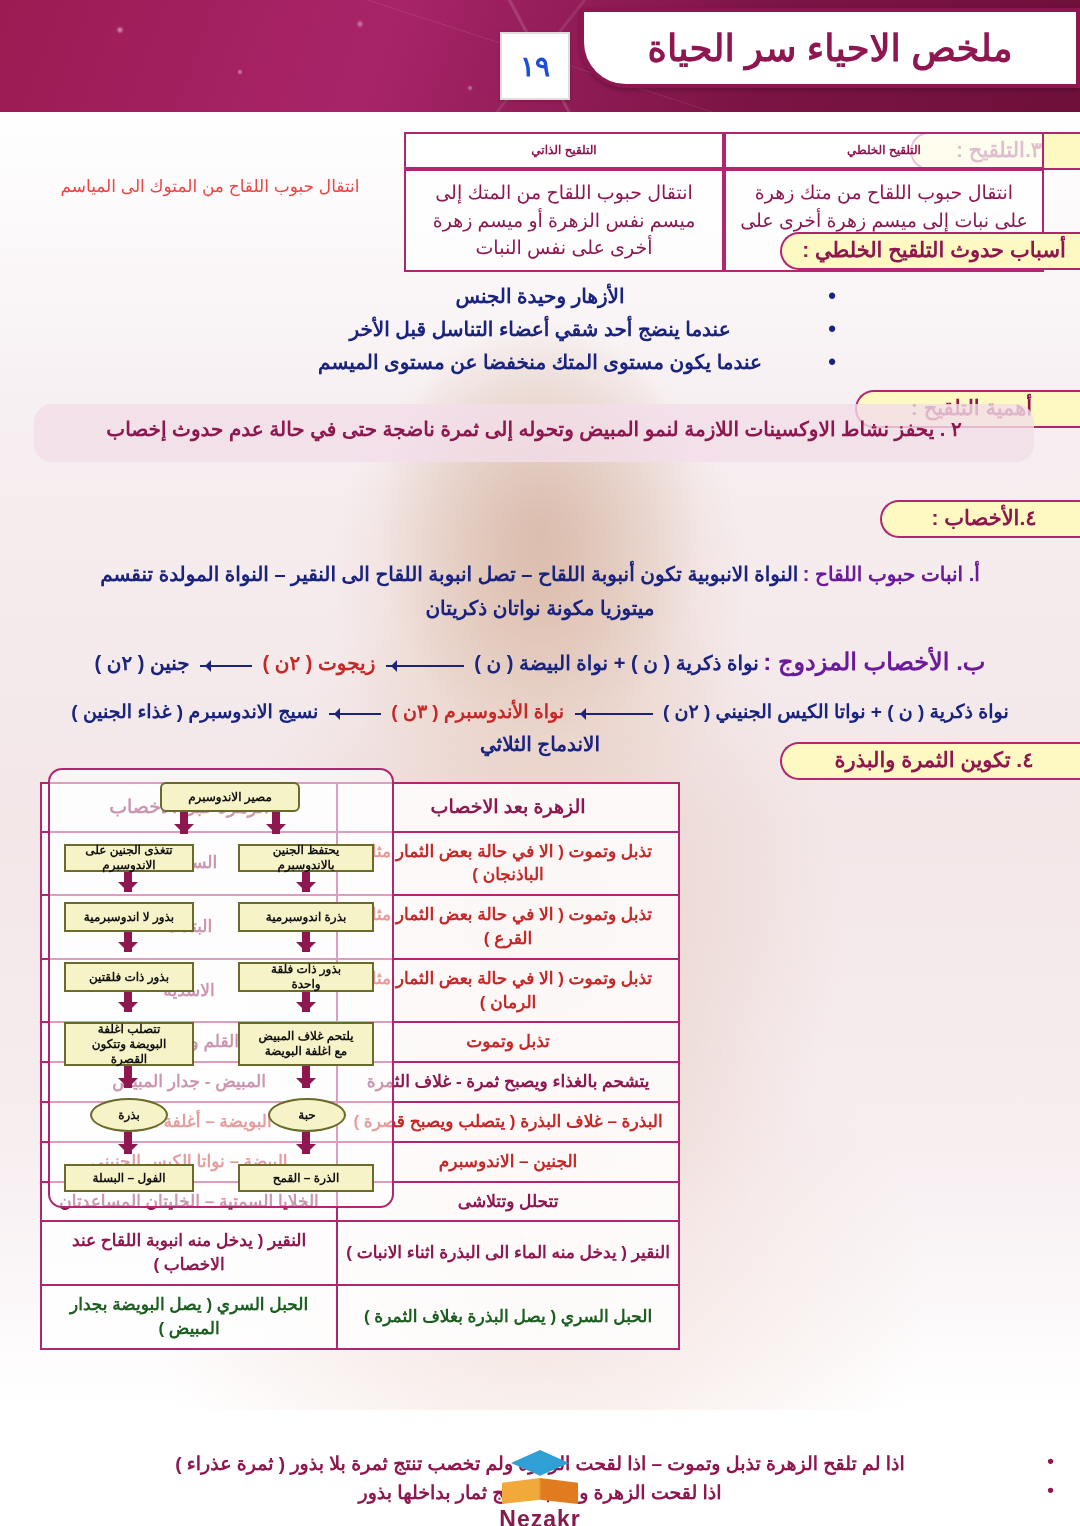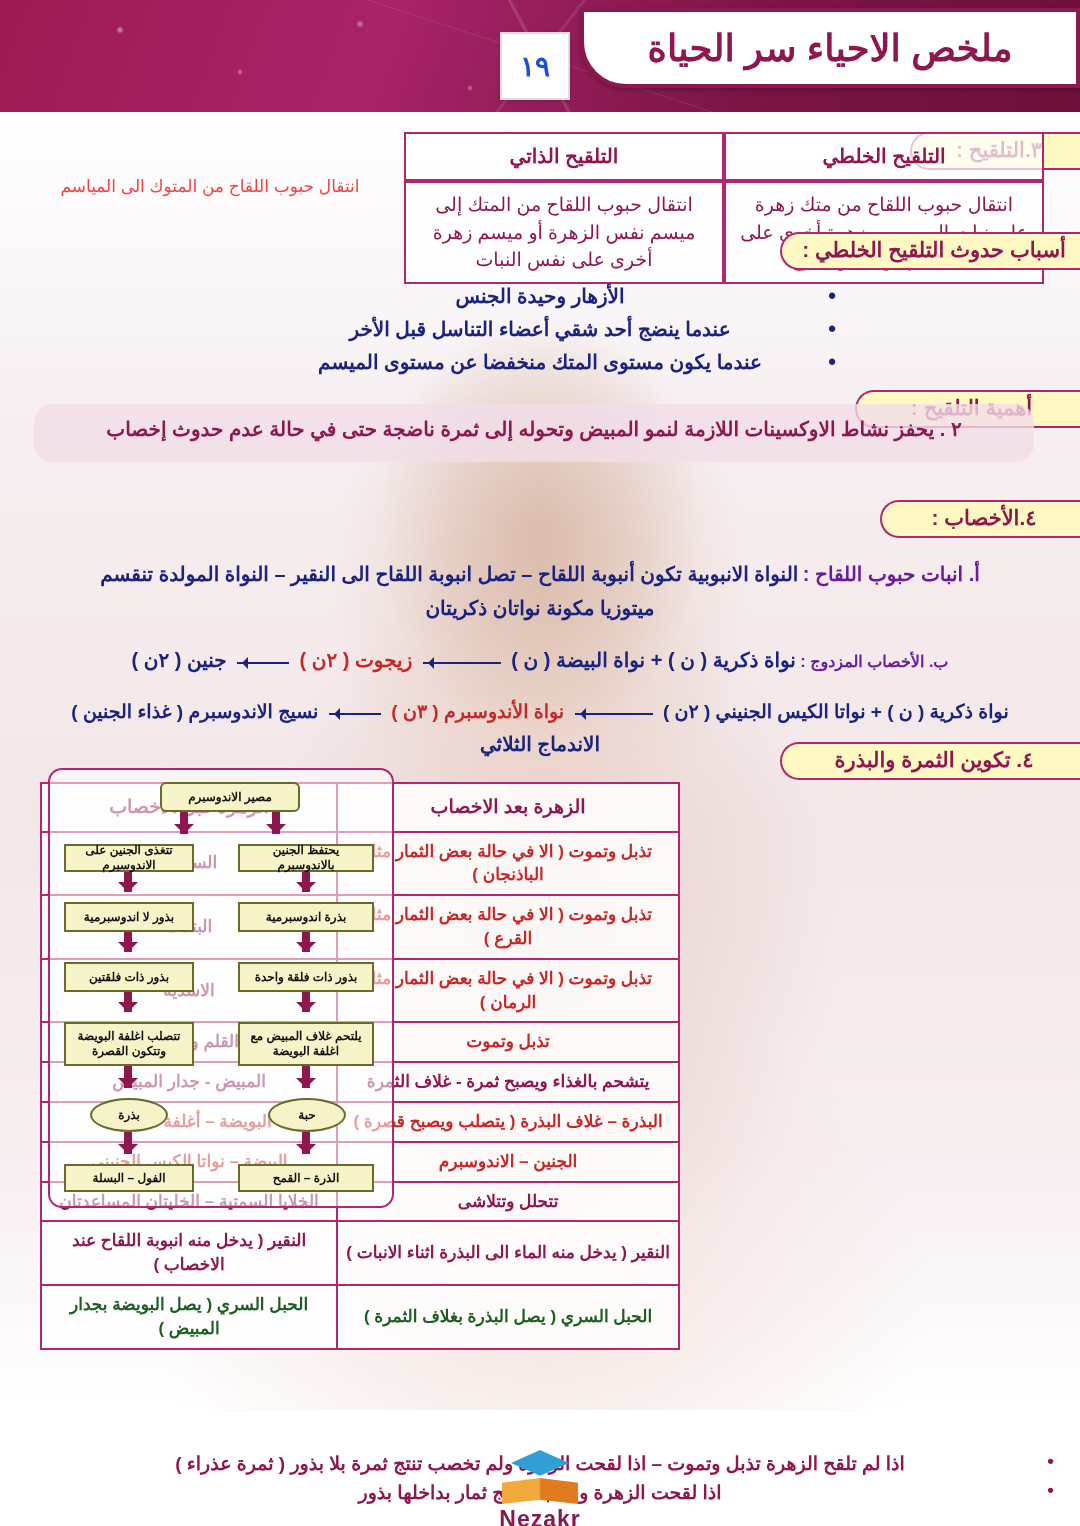--- a/index.html
+++ b/index.html
@@ -91,21 +91,21 @@
   .cmp-table{
     position:absolute; right:36px; top:132px; width:640px;
     border-collapse:separate; border-spacing:0;
     background:rgba(255,255,255,.72);
   }
   .cmp-table td{
     border:2px solid #b2266f; padding:8px 10px;
     color:#8e1750; font-size:19px; text-align:center; vertical-align:middle;
     line-height:1.45;
   }
-  .cmp-table tr:first-child td{ font-weight:bold; font-size:20px; }
+  .cmp-table tr:first-child td{ font-weight:bold; font-size:12px; }
   .cmp-table td.c1{ width:320px; border-radius:0 0 0 0; }
 
   
   .bullets{ position:absolute; list-style:none; margin:0; padding:0; }
   .bullets li{
     color:#1a237e; font-size:20px; font-weight:bold; text-align:center;
     line-height:1.65; position:relative;
   }
   .bullets li:before{
     content:"•"; color:#1a237e; position:absolute; right:-16px; top:-2px; font-size:22px;
@@ -149,21 +149,21 @@
   
   .flow{
     position:absolute; left:48px; top:768px; width:346px; height:440px;
     border:2px solid #b2266f; border-radius:14px;
     background:rgba(255,255,255,.55);
   }
   .node{
     position:absolute; background:#f7f3c8; border:2px solid #6a6a2a;
     color:#111; font-size:12px; font-weight:bold; text-align:center;
     display:flex; align-items:center; justify-content:center;
-    line-height:1.25; padding:2px 9px;
+    line-height:1.25; padding:2px 16px;
   }
   .node.round{ border-radius:50%/50%; }
   .vline{ position:absolute; width:8px; background:#8e1750; }
   .vline:after{
     content:""; position:absolute; left:-6px; bottom:-10px;
     border:10px solid transparent; border-top-color:#8e1750;
   }
 
   
   .notes{ position:absolute; right:40px; top:1452px; width:1000px; }
@@ -234,21 +234,21 @@
 
   <div class="sec-head" style="right:0; top:500px; width:200px;">٤.الأخصاب :</div>
 
   <div style="position:absolute; right:40px; top:562px; width:1000px; text-align:center;">
     <span class="lbl-purple" style="font-size:20px;font-weight:bold;">أ. انبات حبوب اللقاح :</span>
     <span class="lbl-blue" style="font-size:20px;font-weight:bold;">النواة الانبوبية تكون أنبوبة اللقاح – تصل انبوبة اللقاح الى النقير – النواة المولدة تنقسم</span>
   </div>
   <div class="fert-line" style="top:596px;">ميتوزيا مكونة نواتان ذكريتان</div>
 
   <div style="position:absolute; right:40px; top:648px; width:1000px; text-align:center;">
-    <span class="lbl-purple" style="font-size:16px;font-weight:bold;">ب.  الأخصاب المزدوج :</span>
+    <span class="lbl-purple" style="font-size:24px;font-weight:bold;">ب.  الأخصاب المزدوج :</span>
     <span class="lbl-blue" style="font-size:20px;font-weight:bold;">نواة ذكرية ( ن ) + نواة البيضة ( ن )</span>
     <span class="arrow-r"></span>
     <span class="lbl-red" style="font-size:20px;font-weight:bold;margin-top:24px;">زيجوت ( ٢ن )</span>
     <span class="arrow-s"></span>
     <span class="lbl-blue" style="font-size:20px;font-weight:bold;">جنين ( ٢ن )</span>
   </div>
 
   <div style="position:absolute; right:20px; top:700px; width:1040px; text-align:center;">
     <span class="lbl-blue" style="font-size:19px;font-weight:bold;">نواة ذكرية ( ن ) + نواتا الكيس الجنيني ( ٢ن )</span>
     <span class="arrow-r"></span>

